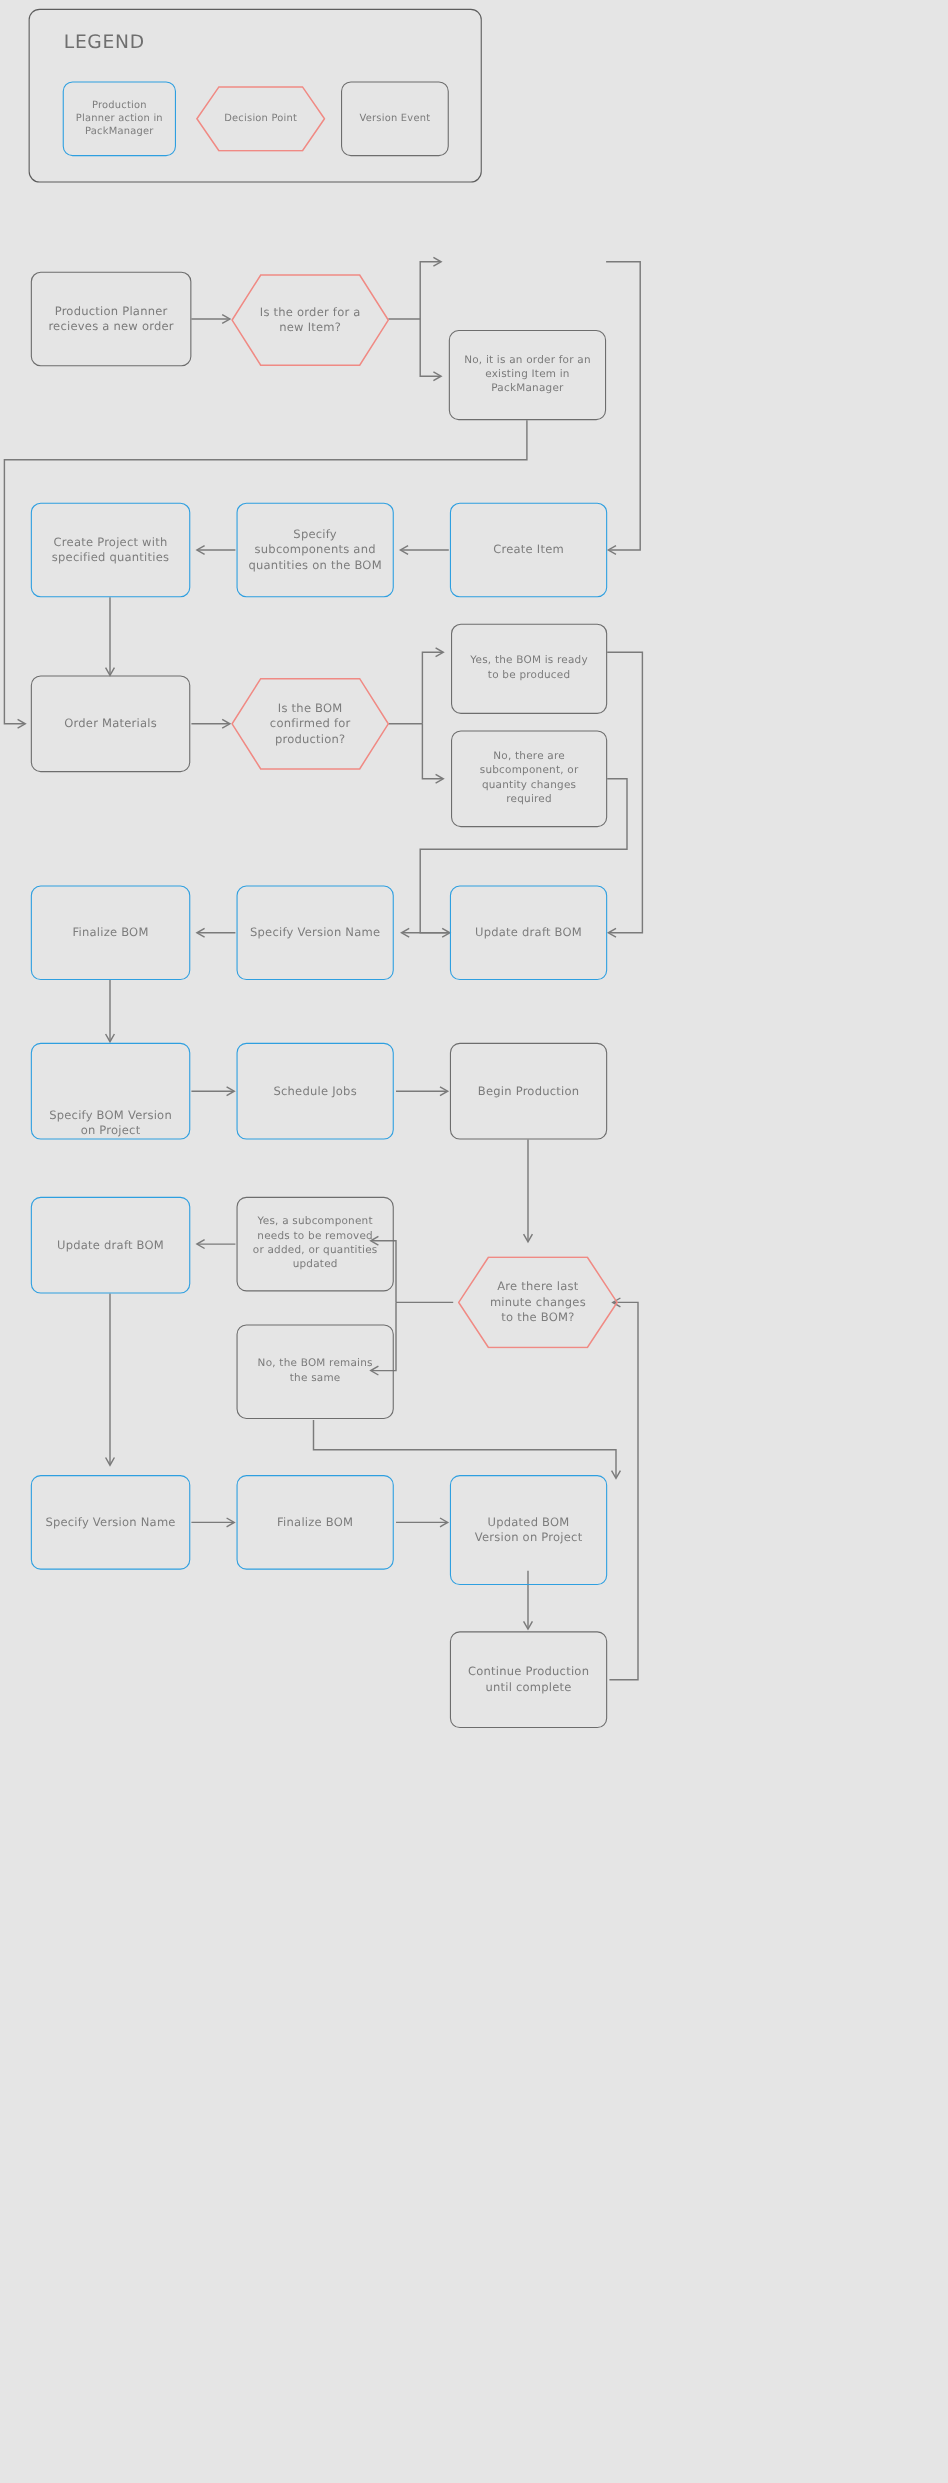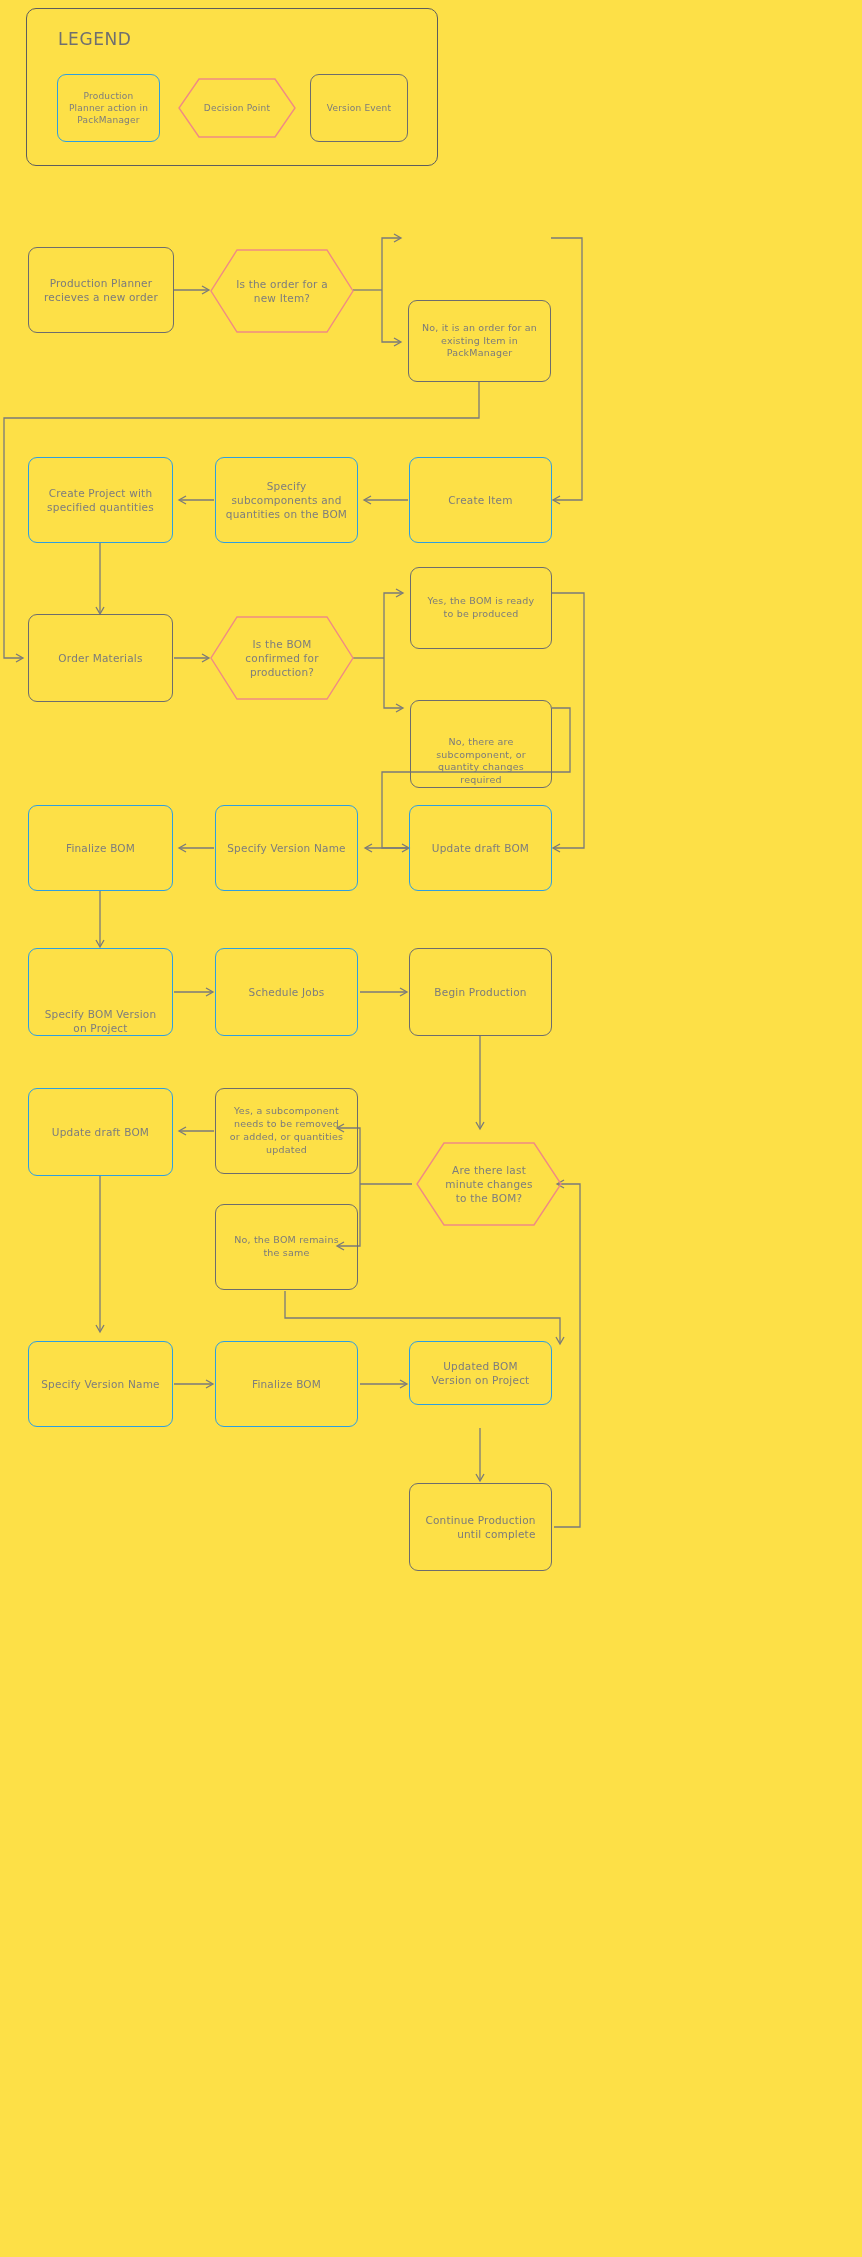--- a/index.html
+++ b/index.html
@@ -4,21 +4,21 @@
 <style>
   html,body{margin:0;padding:0;background:#000;}
   body{
     font-family:"DejaVu Sans", sans-serif;
     color:#8a8a8a;
   }
   #canvas{
     position:relative;
     width:862px;
     height:2257px;
-    background:#fde047;
+    background:#e5e5e5;
     overflow:hidden;
   }
 
   
   .node{
     position:absolute;
     box-sizing:border-box;
     display:flex;
     align-items:center;
     justify-content:center;
@@ -251,21 +251,21 @@
     <span class="txt">Is the BOM
 confirmed for
 production?</span>
   </div>
 
   <div class="node external" style="left:410px;top:567px;width:142px;height:82px;">
     <span class="txt" style="font-size:9.5px;">Yes, the BOM is ready
 to be produced</span>
   </div>
 
-  <div class="node external" style="left:410px;top:700px;width:142px;height:88px;align-items:flex-end;">
+  <div class="node external" style="left:410px;top:664px;width:142px;height:88px;">
     <span class="txt" style="font-size:9.5px;">No, there are
 subcomponent, or
 quantity changes
 required</span>
   </div>
 
   <div class="node action" style="left:28px;top:805px;width:145px;height:86px;">
     <span class="txt">Finalize BOM</span>
   </div>
 
@@ -316,23 +316,23 @@
   </div>
 
   <div class="node action" style="left:28px;top:1341px;width:145px;height:86px;">
     <span class="txt">Specify Version Name</span>
   </div>
 
   <div class="node action" style="left:215px;top:1341px;width:143px;height:86px;">
     <span class="txt">Finalize BOM</span>
   </div>
 
-  <div class="node action" style="left:409px;top:1341px;width:143px;height:64px;">
+  <div class="node action" style="left:409px;top:1341px;width:143px;height:100px;">
     <span class="txt">Updated BOM
 Version on Project</span>
   </div>
 
-  <div class="node external" style="left:409px;top:1483px;width:143px;height:88px;text-align:right;">
+  <div class="node external" style="left:409px;top:1483px;width:143px;height:88px;">
     <span class="txt">Continue Production
 until complete</span>
   </div>
 
 </div>
 
 </body></html>

